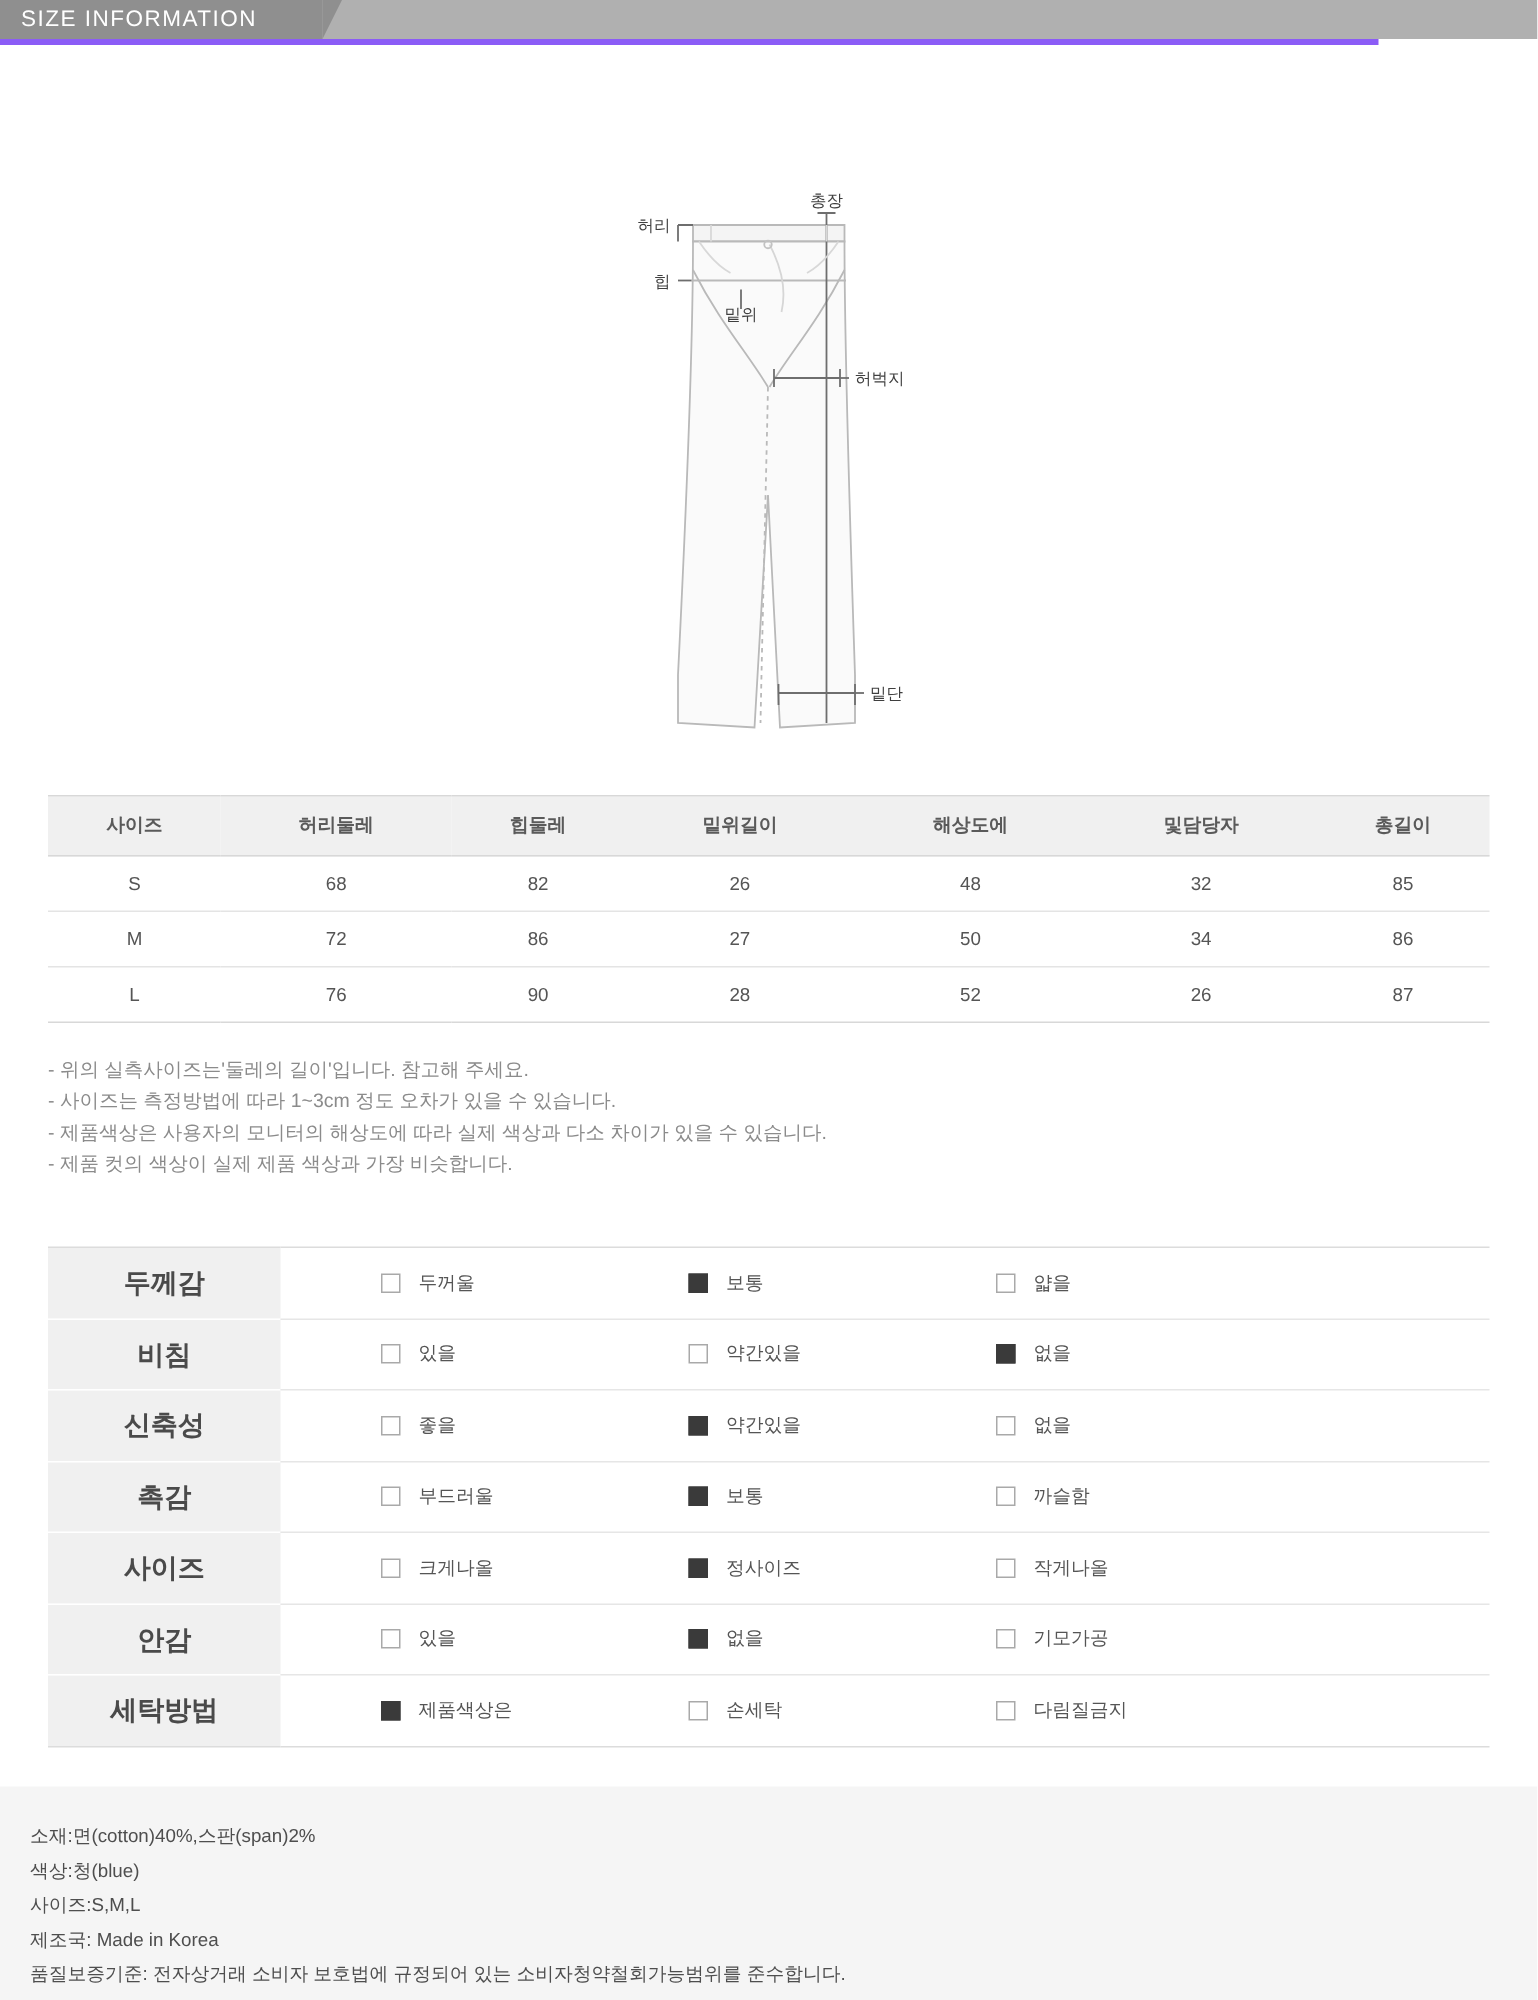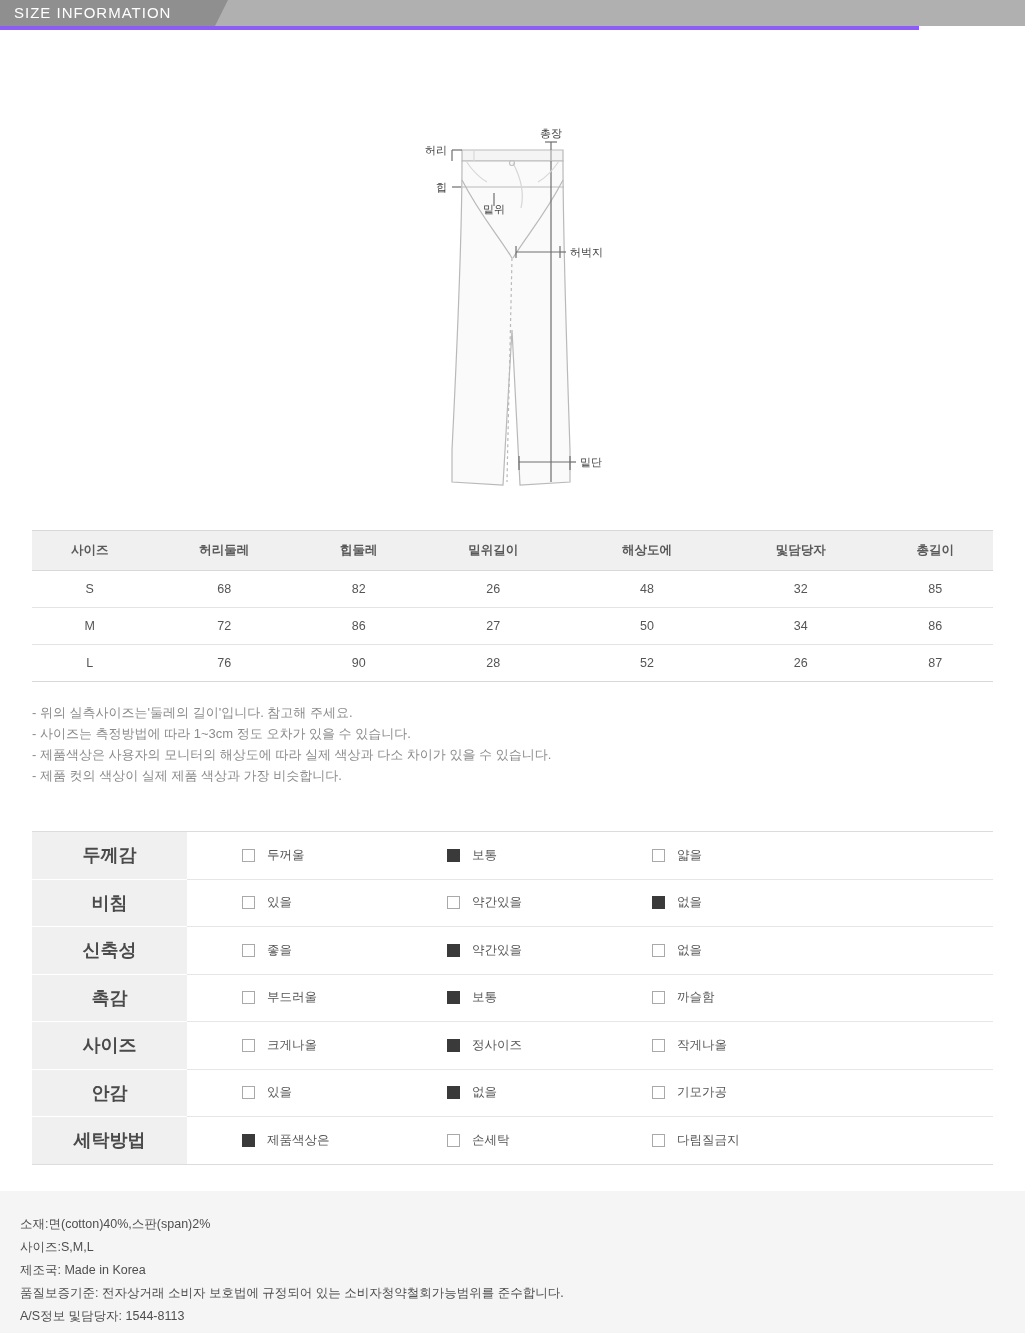--- a/index.html
+++ b/index.html
@@ -109,21 +109,21 @@
     background: #f0f0f0;
     text-align: center;
     color: #4a4a4a;
     font-weight: bold;
     font-size: 18px;
     border-bottom: 1px solid #ffffff;
   }
   .attr-table tr:last-child td.attr-label { border-bottom: none; }
   .attr-table td.attr-opts {
     border-bottom: 1px solid #e6e6e6;
-    padding-left: 0;
+    padding-left: 12px;
   }
   .attr-table tr:last-child td.attr-opts { border-bottom: none; }
   .opt-row { display: flex; align-items: center; }
   .opt {
     display: flex;
     align-items: center;
     width: 150px;
     margin-left: 55px;
   }
   .opt:first-child { margin-left: 55px; }
@@ -399,19 +399,20 @@
               <span class="opt-label">다림질금지</span>
             </div>
           </div>
         </td>
       </tr>
     </tbody>
   </table>
 
   <div class="footer-info">
     <div>소재:면(cotton)40%,스판(span)2%</div>
+    <div>색상:청(blue)</div>
     <div>사이즈:S,M,L</div>
     <div>제조국: Made in Korea</div>
     <div>품질보증기준: 전자상거래 소비자 보호법에 규정되어 있는 소비자청약철회가능범위를 준수합니다.</div>
     <div>A/S정보 및담당자: 1544-8113</div>
   </div>
 
 </div>
 
 </body></html>

